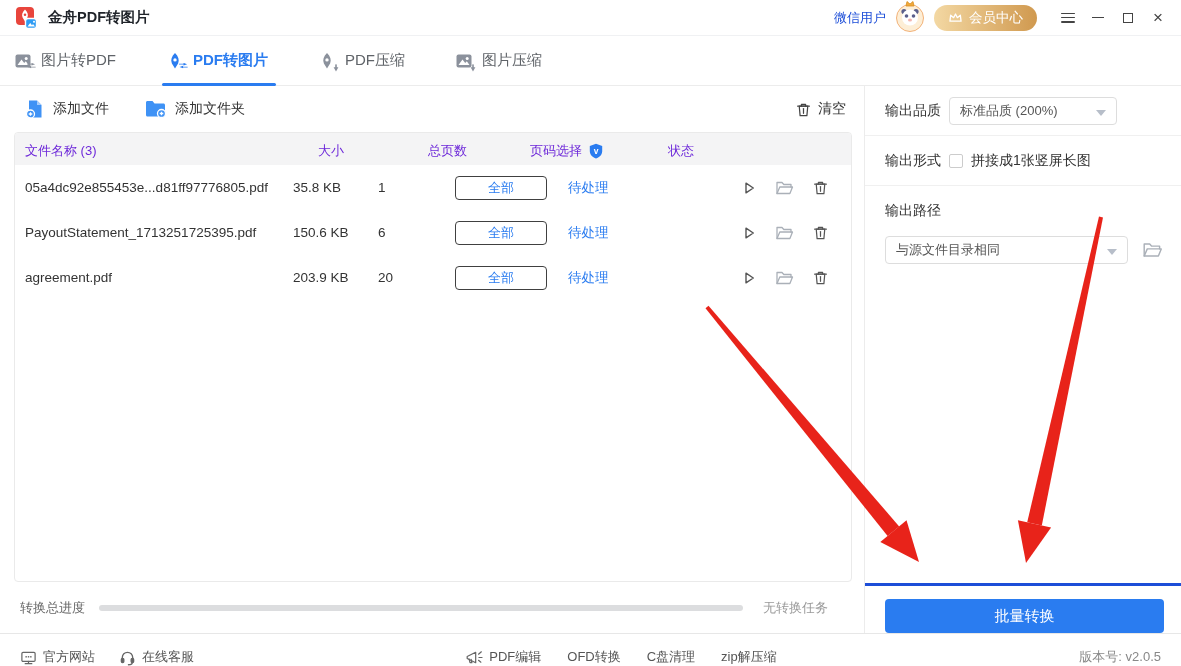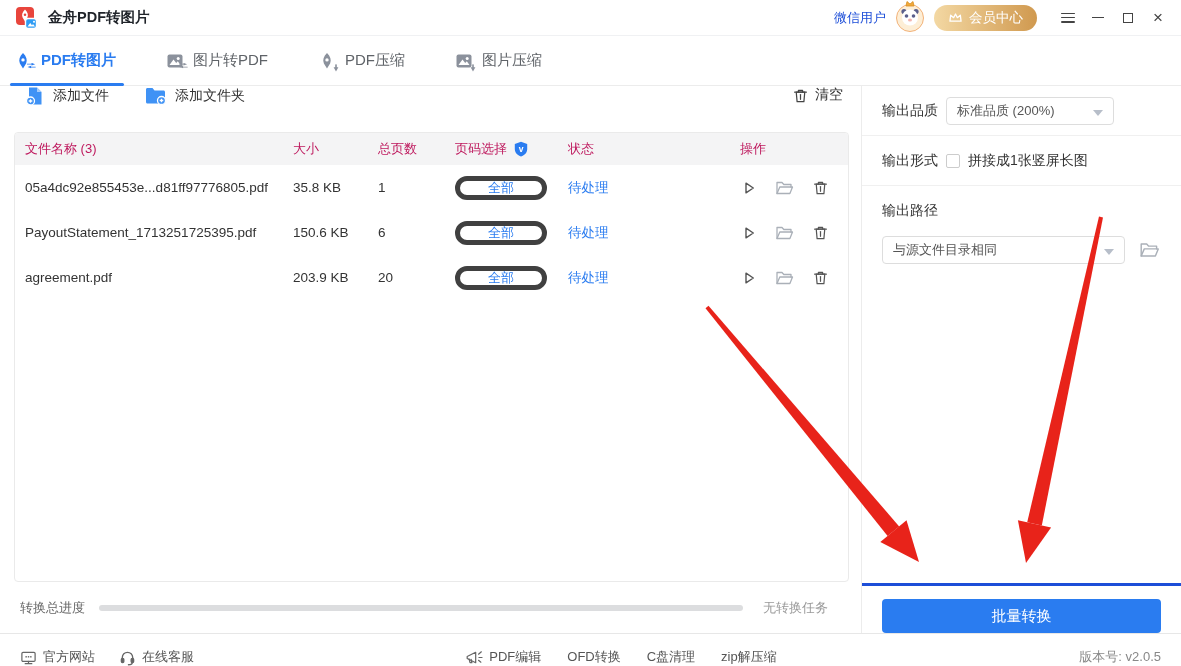--- a/index.html
+++ b/index.html
@@ -28,31 +28,31 @@
   .tab { display:flex; align-items:center; gap:9px; position:relative; font-size:15px; color:#5f6368; cursor:pointer; }
   .tab .tabicon { color:#8b919c; display:flex; }
   .tab.active { color:#2a7cf0; font-weight:bold; }
   .tab.active .tabicon { color:#2a7cf0; }
   .tab.active::after { content:""; position:absolute; left:-4px; right:-8px; bottom:-1px; height:3px; background:#2a7cf0; border-radius:2px; }
   .badge-corner { position:absolute; right:-4px; bottom:-2px; }
 
   
   .main { display:flex; height:547px; }
   .left { width:865px; border-right:1px solid #ececec; display:flex; flex-direction:column; }
-  .toolbar { height:46px; display:flex; align-items:flex-start; padding:0 18px 0 25px; gap:36px; flex:0 0 auto; }
+  .toolbar { height:46px; display:flex; align-items:center; padding:0 18px 0 25px; gap:36px; flex:0 0 auto; }
   .tool-btn { display:flex; align-items:center; gap:8px; font-size:14px; color:#333; cursor:pointer; }
   .clear-btn { margin-left:auto; display:flex; align-items:center; gap:6px; font-size:14px; color:#333; cursor:pointer; }
 
   .list { margin:0 12px 0 14px; border:1px solid #eaeaea; border-radius:4px; height:450px; display:flex; flex-direction:column; overflow:hidden; background:#fff; }
   .grid-cols { display:grid; grid-template-columns:268px 85px 77px 113px 172px 1fr; align-items:center; padding-left:10px; }
-  .list-header { height:32px; background:#f4f4f5; color:#be185d; font-size:13px; flex:0 0 auto; }
+  .list-header { height:32px; background:#f4f4f5; color:#6d28d9; font-size:13px; flex:0 0 auto;gap:25px; }
   .hdr-cell { display:flex; align-items:center; gap:6px; }
   .list-row { height:45px; font-size:13.5px; color:#333; flex:0 0 auto; }
   .fname { white-space:nowrap; overflow:hidden; }
-  .page-btn { width:92px; height:24px; border:5px solid #404040; border-radius:12px; background:#fff; color:#2a7cf0;
+  .page-btn { width:92px; height:24px; border:1px solid #404040; border-radius:4px; background:#fff; color:#2a7cf0;
               font-size:13px; display:flex; align-items:center; justify-content:center; cursor:pointer; }
   .status { color:#2a7cf0; }
   .actions { display:flex; align-items:center; gap:17px; }
   .act { display:flex; cursor:pointer; }
 
   .progress-strip { height:51px; display:flex; align-items:center; padding:0 14px 0 20px; gap:14px; }
   .progress-label { font-size:13px; color:#666; flex:0 0 auto; }
   .progress-track { height:6px; background:#dcdddf; border-radius:3px; flex:1; max-width:644px; }
   .progress-status { font-size:13px; color:#999; margin-left:6px; }
 
@@ -217,41 +217,41 @@
           <span class="i-max"></span>
         </div>
       <div class="win-btn">
           <span class="i-close">×</span>
         </div>
     </div>
   </div>
 </div>
 
 <div class="tabbar">
+  <div class="tab">
+    <span class="tabicon" style="position:relative">
+      <svg width="18" height="18">
+          <use href="#s-image"></use>
+        </svg>
+      <svg class="badge-corner" width="9" height="9" viewBox="0 0 10 10">
+          <use href="#s-swap"></use>
+        </svg>
+    </span>
+    <span>图片转PDF</span>
+  </div>
   <div class="tab active">
     <span class="tabicon" style="position:relative">
       <svg width="18" height="18">
           <use href="#s-ribbon"></use>
         </svg>
       <svg class="badge-corner" width="9" height="9" viewBox="0 0 10 10">
           <use href="#s-swap"></use>
         </svg>
     </span>
     <span>PDF转图片</span>
-  </div>
-  <div class="tab">
-    <span class="tabicon" style="position:relative">
-      <svg width="18" height="18">
-          <use href="#s-image"></use>
-        </svg>
-      <svg class="badge-corner" width="9" height="9" viewBox="0 0 10 10">
-          <use href="#s-swap"></use>
-        </svg>
-    </span>
-    <span>图片转PDF</span>
   </div>
   <div class="tab">
     <span class="tabicon" style="position:relative">
       <svg width="18" height="18">
           <use href="#s-ribbon"></use>
         </svg>
       <svg class="badge-corner" width="8" height="8" viewBox="0 0 10 10">
           <use href="#s-down"></use>
         </svg>
     </span>

